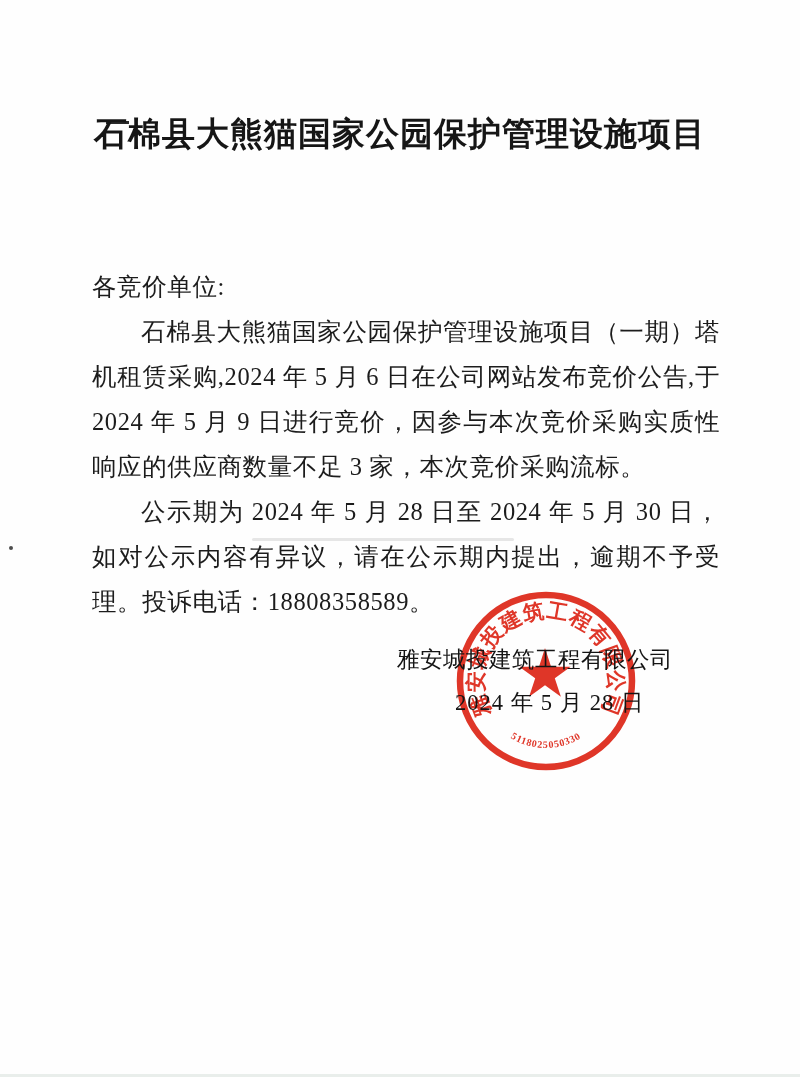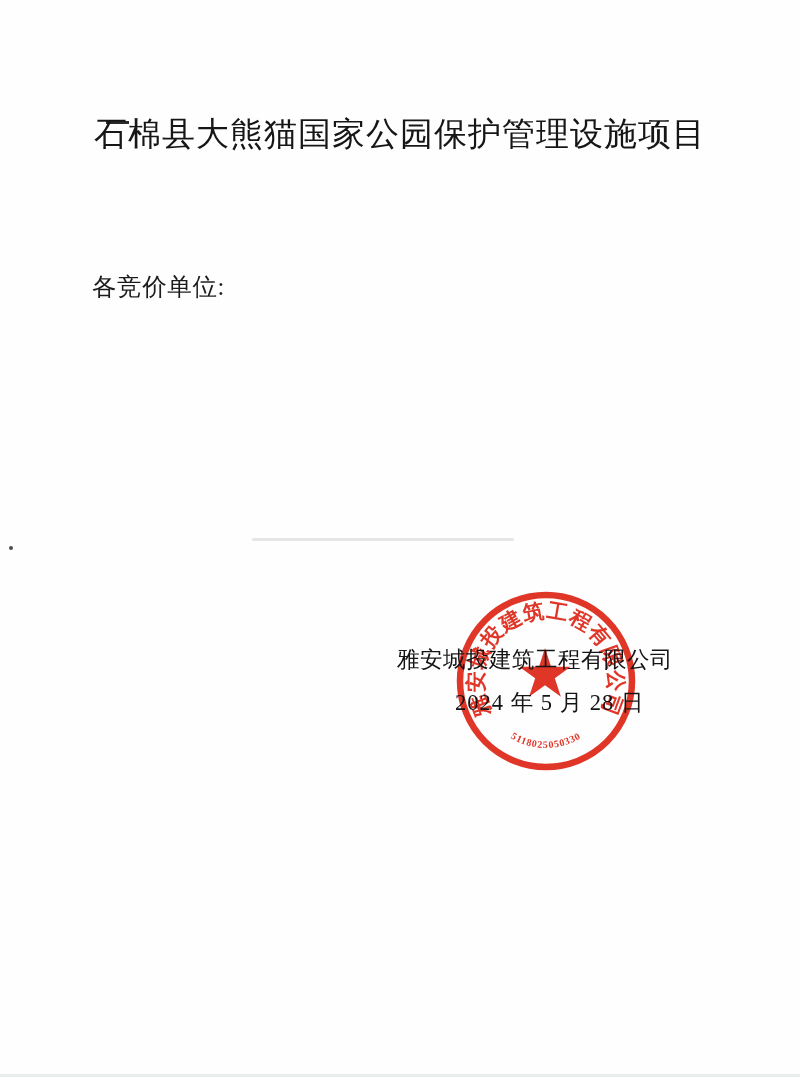--- a/index.html
+++ b/index.html
@@ -41,21 +41,21 @@
     background: #d9d9d9;
     opacity: .65;
     border-radius: 2px;
   }
   .doc-title {
     position: absolute;
     left: 0; top: 110px;
     width: 800px;
     text-align: center;
     font-family: "Liberation Sans", "DejaVu Sans", sans-serif;
-    font-weight: normal;
+    font-weight: bold;
     font-size: 33px;
     line-height: 47px;
     color: #161616;
     letter-spacing: 1px;
   }
   .doc-title .title-line { display: block; }
   .doc-body {
     position: absolute;
     left: 92px; top: 264px;
     width: 628px;
@@ -105,20 +105,22 @@
 <div class="page">
 
   <div class="scan-dash"></div>
 
   <h1 class="doc-title">
     <span class="title-line">石棉县大熊猫国家公园保护管理设施项目</span>
   </h1>
 
   <div class="doc-body">
     <p>各竞价单位:</p>
+    <p class="indent">石棉县大熊猫国家公园保护管理设施项目（一期）塔机租赁采购,2024 年 5 月 6 日在公司网站发布竞价公告,于 2024 年 5 月 9 日进行竞价，因参与本次竞价采购实质性响应的供应商数量不足 3 家，本次竞价采购流标。</p>
+    <p class="indent">公示期为 2024 年 5 月 28 日至 2024 年 5 月 30 日，如对公示内容有异议，请在公示期内提出，逾期不予受理。投诉电话：18808358589。</p>
   </div>
 
   <svg class="stamp" viewBox="0 0 180 180" aria-hidden="true">
     <defs>
       <path id="arcTop" d="M 34.4 119.6 A 63 63 0 1 1 145.6 119.6" fill="none"></path>
       <path id="arcBottom" d="M 50.6 144.2 A 67 67 0 0 0 129.4 144.2" fill="none"></path>
     </defs>
     <circle cx="90" cy="90" r="86" fill="none" stroke="#dd2718" stroke-width="6.5"></circle>
     <polygon points="89,57 95.1,75.7 114.7,75.7 98.8,87.2 104.9,105.8 89,94.3 73.1,105.8 79.2,87.2 63.3,75.7 83,75.7" fill="#dd2718"></polygon>
     <text class="arc-company" fill="#dd2718" text-anchor="middle">

